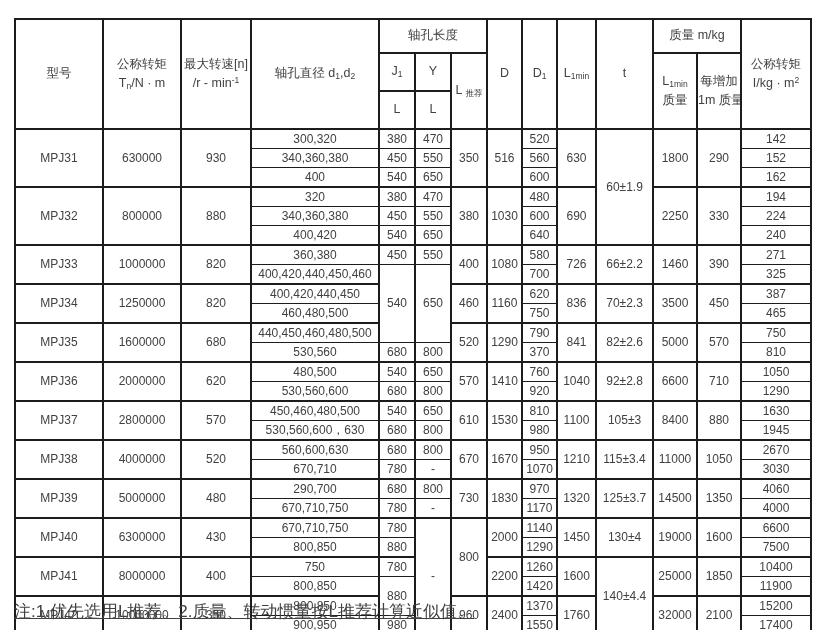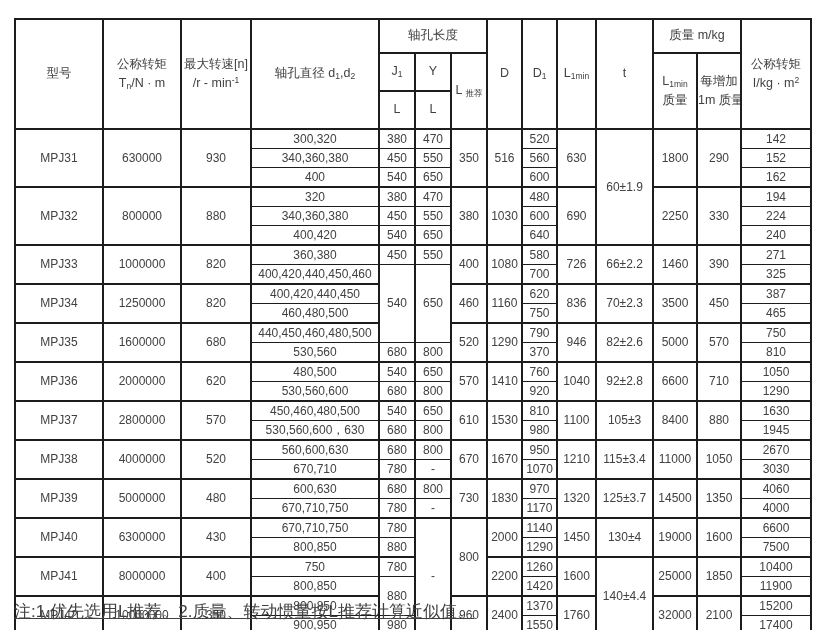--- a/index.html
+++ b/index.html
@@ -228,21 +228,21 @@
           <td>465</td>
         </tr>
         <tr class="grp">
           <td rowspan="2">MPJ35</td>
           <td rowspan="2">1600000</td>
           <td rowspan="2">680</td>
           <td>440,450,460,480,500</td>
           <td rowspan="2">520</td>
           <td rowspan="2">1290</td>
           <td>790</td>
-          <td rowspan="2">946</td>
+          <td rowspan="2">841</td>
           <td rowspan="2">82±2.6</td>
           <td rowspan="2">5000</td>
           <td rowspan="2">570</td>
           <td>750</td>
         </tr>
         <tr>
           <td>530,560</td>
           <td>680</td>
           <td>800</td>
           <td>370</td>
@@ -314,21 +314,21 @@
           <td>670,710</td>
           <td>780</td>
           <td>-</td>
           <td>1070</td>
           <td>3030</td>
         </tr>
         <tr class="grp">
           <td rowspan="2">MPJ39</td>
           <td rowspan="2">5000000</td>
           <td rowspan="2">480</td>
-          <td>600,630</td>
+          <td>290,700</td>
           <td>680</td>
           <td>800</td>
           <td rowspan="2">730</td>
           <td rowspan="2">1830</td>
           <td>970</td>
           <td rowspan="2">1320</td>
           <td rowspan="2">125±3.7</td>
           <td rowspan="2">14500</td>
           <td rowspan="2">1350</td>
           <td>4060</td>

